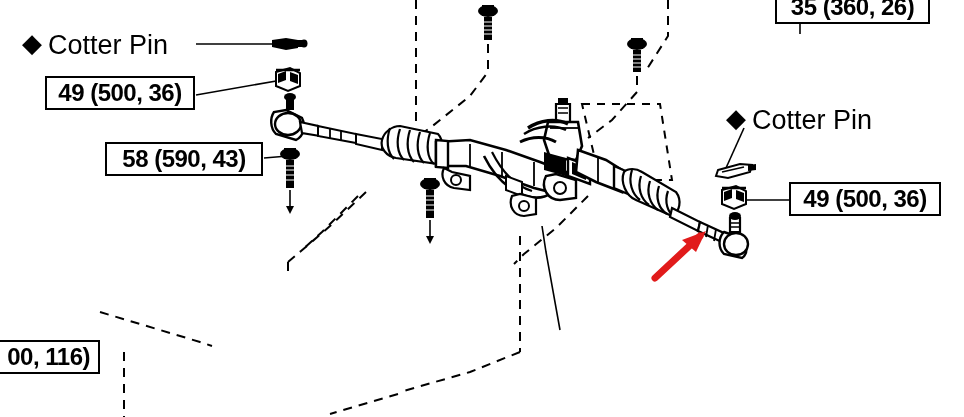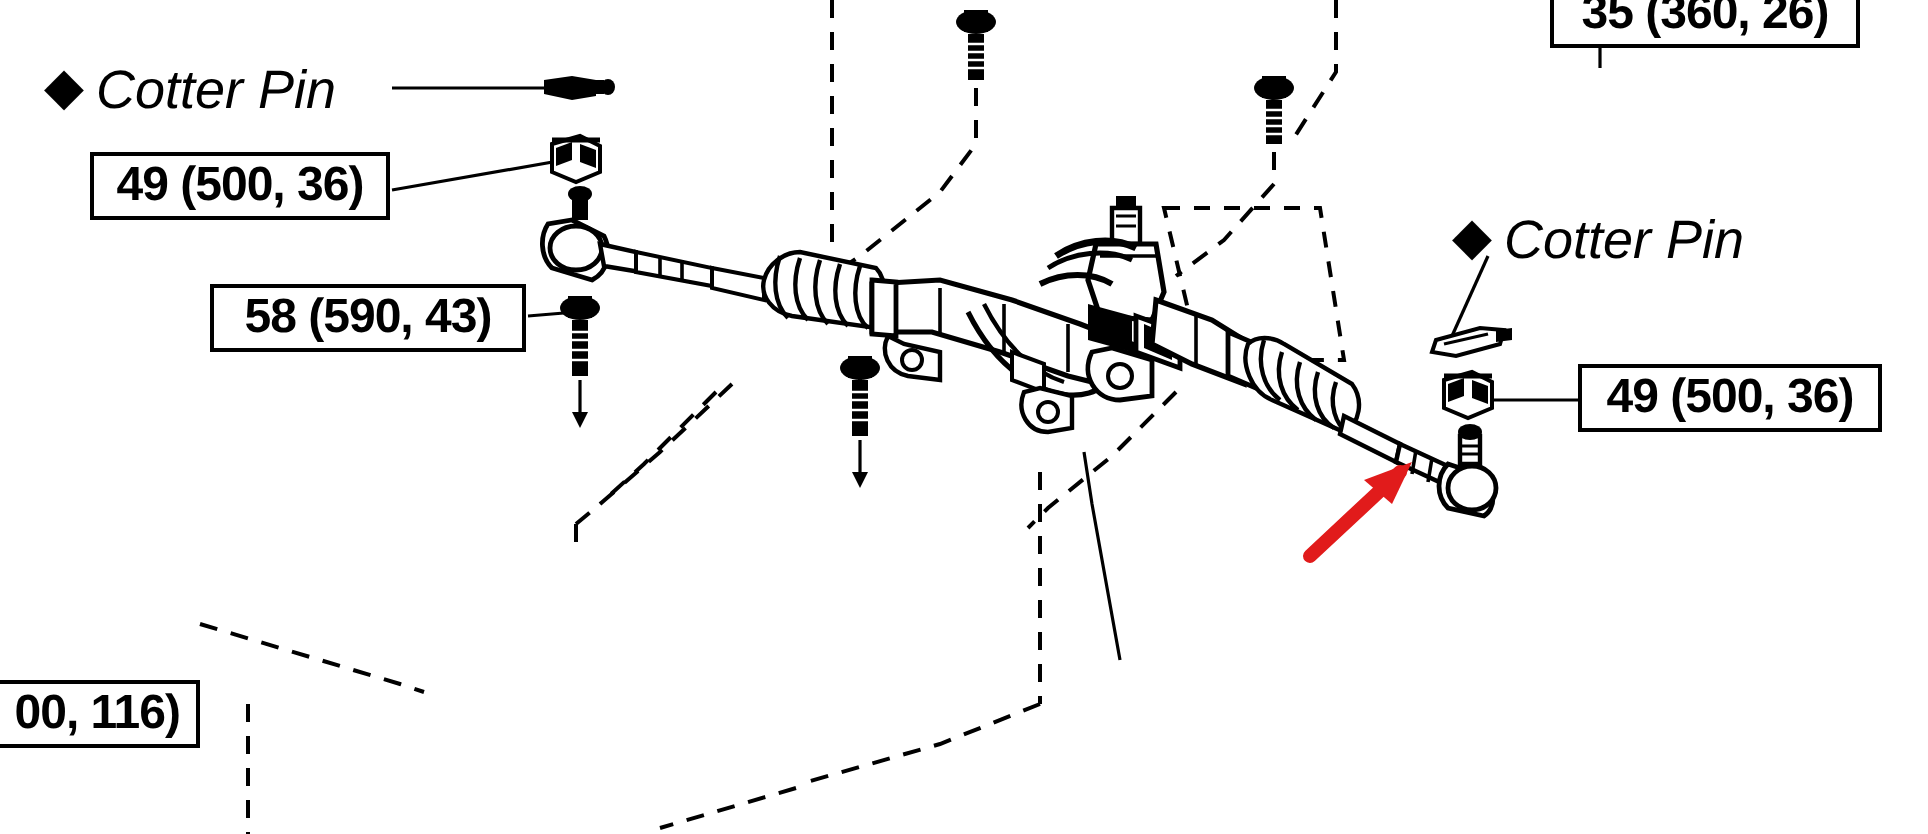--- a/index.html
+++ b/index.html
@@ -35,21 +35,20 @@
     align-items: center;
     justify-content: center;
     white-space: nowrap;
   }
   
   .text-label {
     position: absolute;
     color: #000;
     font-family: "Liberation Sans", sans-serif;
     white-space: nowrap;
-    font-style: italic;
   }
   .diamond-mark {
     position: absolute;
     color: #000;
     line-height: 1;
   }
 </style>
 </head>
 <body>
 

